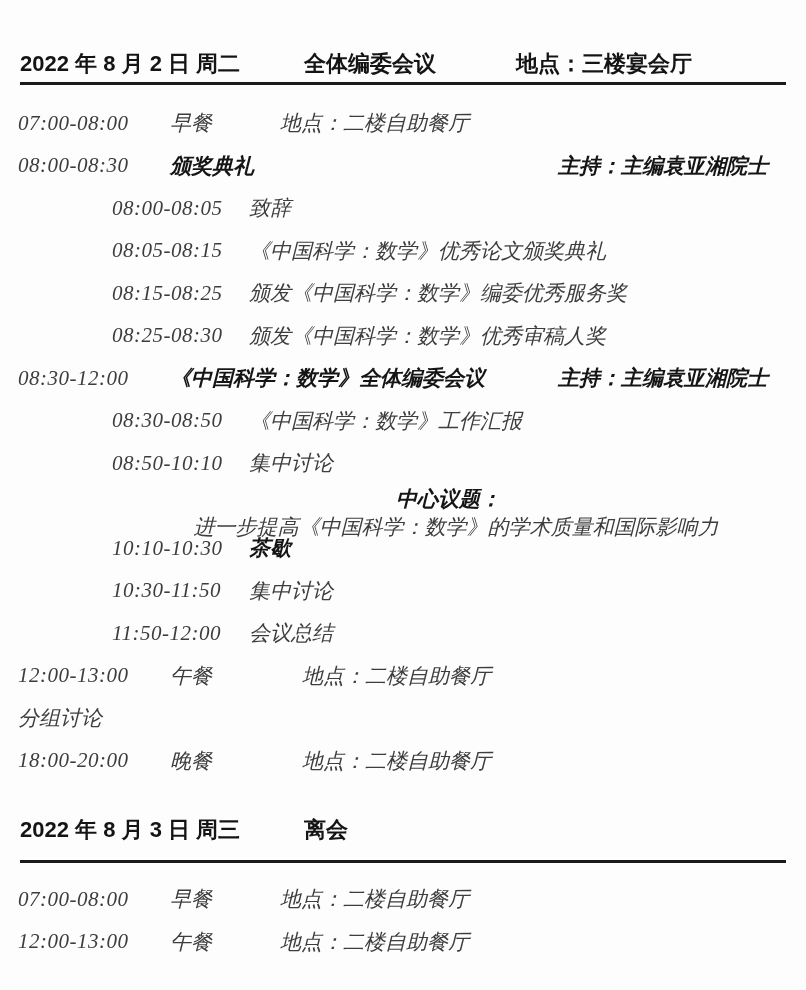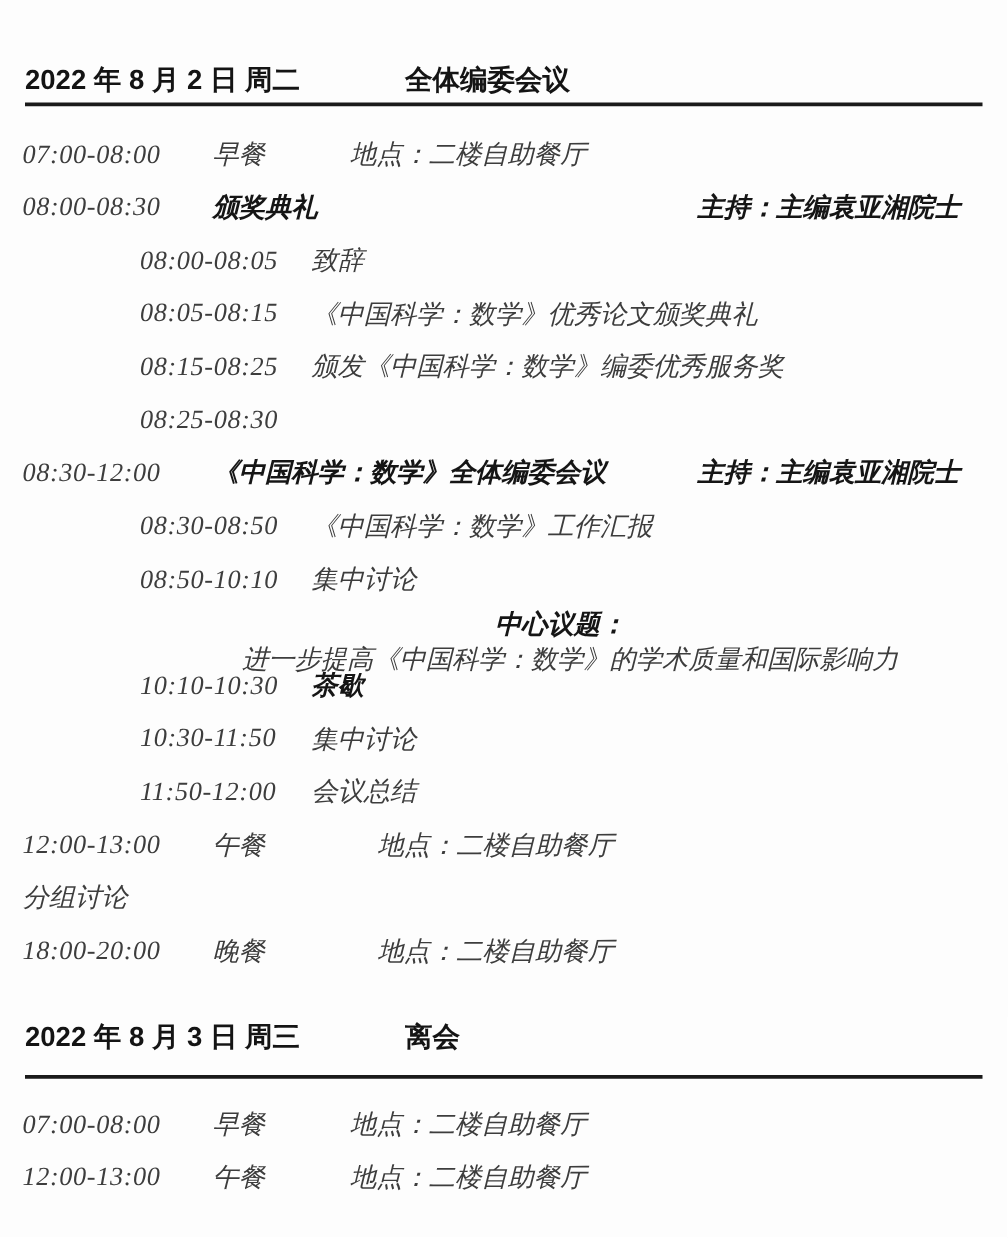--- a/index.html
+++ b/index.html
@@ -18,21 +18,20 @@
     display:flex;
     align-items:baseline;
     border-bottom:3px solid #1a1a1a;
     padding-bottom:6px;
     font-size:22px;
     line-height:24px;
     font-weight:700;
     color:#141414;
     font-family:"Liberation Sans","DejaVu Sans",sans-serif;
     white-space:pre;
-    gap:20px;
   }
   .sec-head .event{margin-left:64px;}
   .sec-head .loc-h{margin-left:80px;}
   .sec-head.second{margin-top:36px;padding-bottom:18px;}
   .rows{margin-top:17px;font-style:italic;}
   .rows.second{margin-top:15px;}
   .row{
     display:flex;
     align-items:center;
     height:42.5px;
@@ -57,29 +56,30 @@
   .row.topic .topic-txt{margin-left:15px;}
 </style>
 </head>
 <body>
 
 <div class="page">
 
   <div class="sec-head">
     <span class="date">2022 年 8 月 2 日 周二</span>
     <span class="event">全体编委会议</span>
+    <span class="loc-h">地点：三楼宴会厅</span>
   </div>
 
   <div class="rows">
       <div class="row"><span class="time">07:00-08:00</span><span class="act">早餐</span><span class="loc">地点：二楼自助餐厅</span></div>
       <div class="row"><span class="time">08:00-08:30</span><span class="act b">颁奖典礼</span><span class="host b">主持：主编袁亚湘院士</span></div>
       <div class="row indent"><span class="time">08:00-08:05</span><span class="act">致辞</span></div>
       <div class="row indent"><span class="time">08:05-08:15</span><span class="act">《中国科学：数学》优秀论文颁奖典礼</span></div>
       <div class="row indent"><span class="time">08:15-08:25</span><span class="act">颁发《中国科学：数学》编委优秀服务奖</span></div>
-      <div class="row indent"><span class="time">08:25-08:30</span></div>
+      <div class="row indent"><span class="time">08:25-08:30</span><span class="act">颁发《中国科学：数学》优秀审稿人奖</span></div>
       <div class="row"><span class="time">08:30-12:00</span><span class="act b">《中国科学：数学》全体编委会议</span><span class="host b">主持：主编袁亚湘院士</span></div>
       <div class="row indent"><span class="time">08:30-08:50</span><span class="act">《中国科学：数学》工作汇报</span></div>
       <div class="row indent"><span class="time">08:50-10:10</span><span class="act">集中讨论</span></div>
       <div class="row topic"><span class="b">中心议题：</span><span class="topic-txt">进一步提高《中国科学：数学》的学术质量和国际影响力</span></div>
       <div class="row indent"><span class="time">10:10-10:30</span><span class="act b">茶歇</span></div>
       <div class="row indent"><span class="time">10:30-11:50</span><span class="act">集中讨论</span></div>
       <div class="row indent"><span class="time">11:50-12:00</span><span class="act">会议总结</span></div>
       <div class="row"><span class="time">12:00-13:00</span><span class="act">午餐</span><span class="loc wide">地点：二楼自助餐厅</span></div>
       <div class="row"><span class="act">分组讨论</span></div>
       <div class="row"><span class="time">18:00-20:00</span><span class="act">晚餐</span><span class="loc wide">地点：二楼自助餐厅</span></div>

